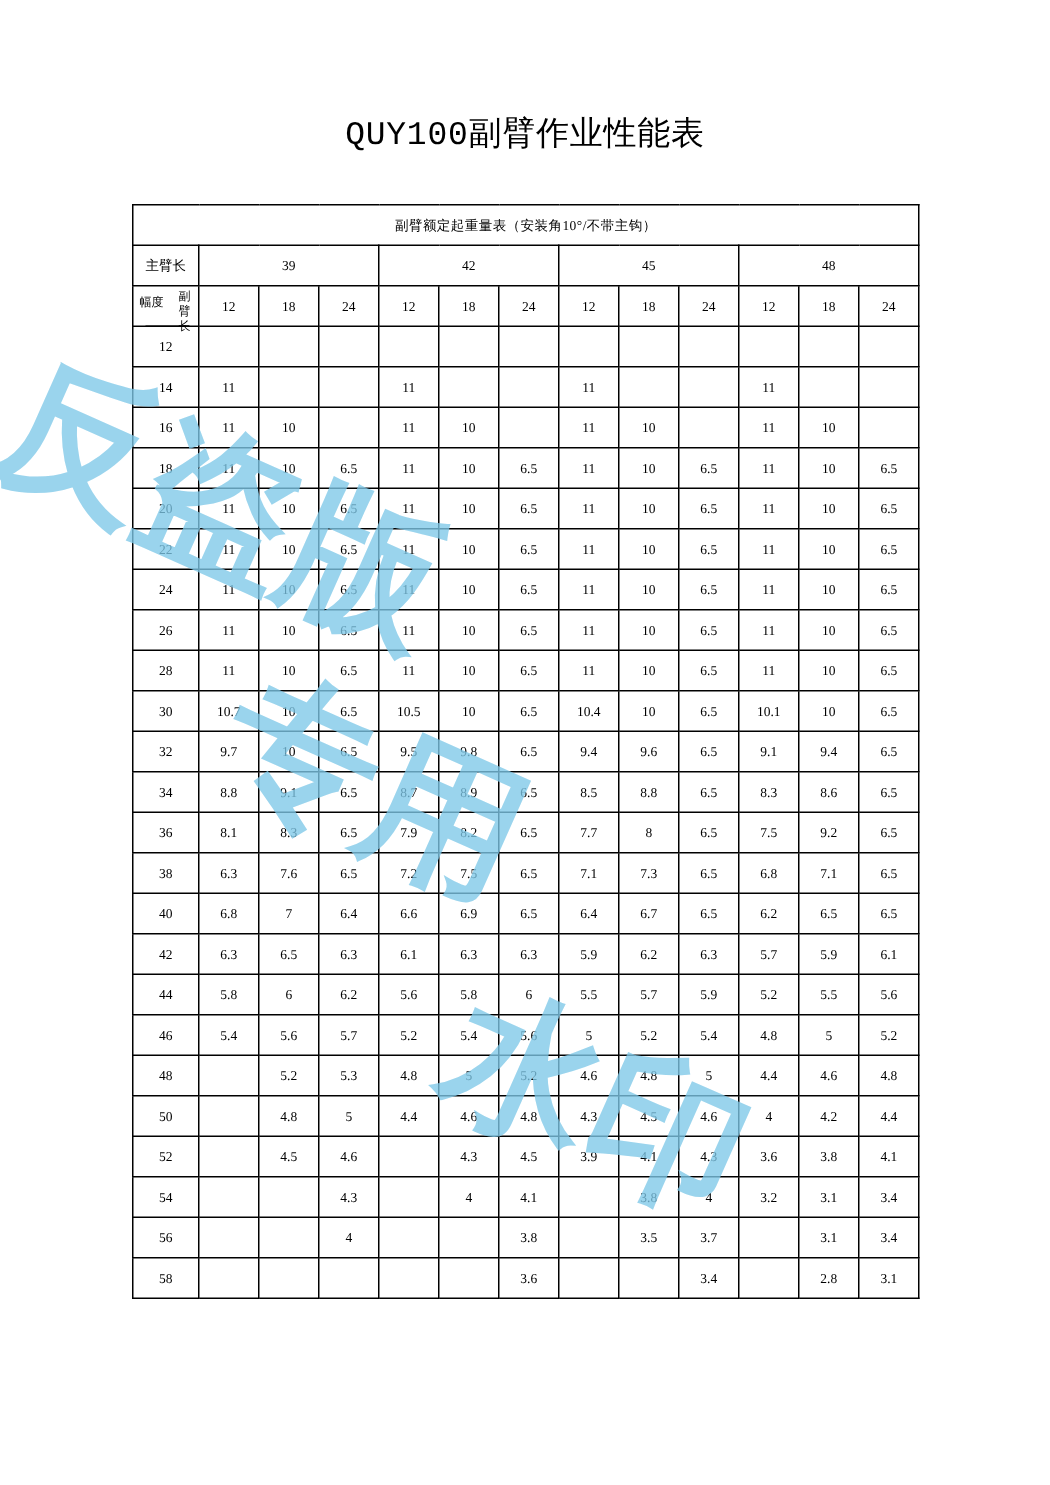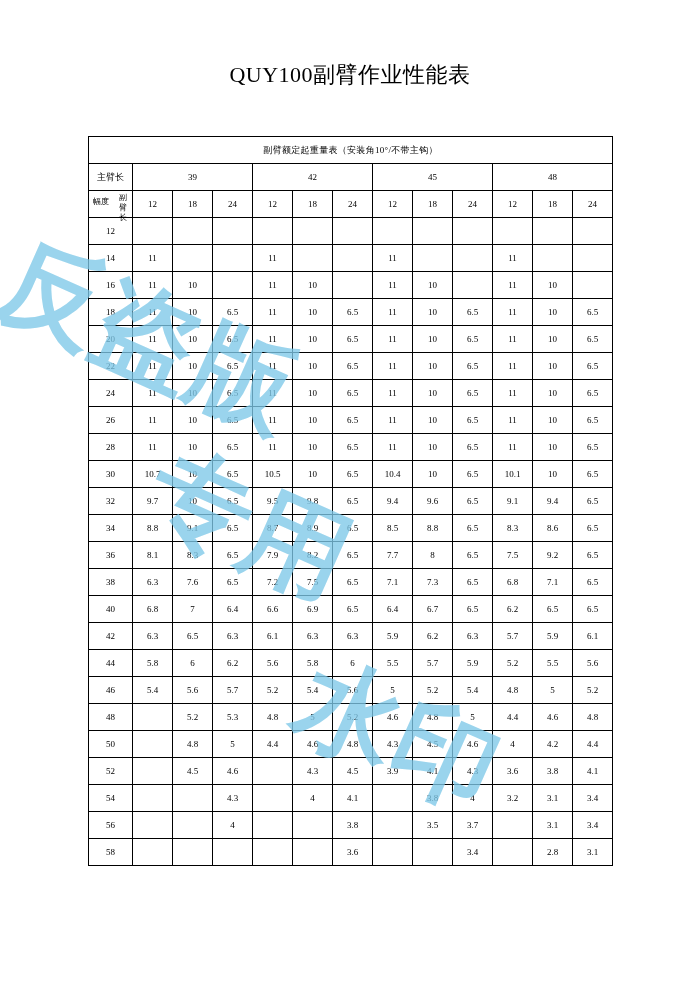--- a/index.html
+++ b/index.html
@@ -16,26 +16,26 @@
     overflow: hidden;
   }
   .page {
     position: relative;
     width: 700px;
     height: 990px;
     box-sizing: border-box;
   }
   .doc-title {
     position: absolute;
-    top: 60px;
+    top: 74px;
     left: 0;
     width: 700px;
     text-align: center;
     font-size: 22px;
-    font-family: Liberation Serif, serif;
+    font-family: Liberation Mono, monospace;
     letter-spacing: 0.5px;
   }
   .table-wrap {
     position: absolute;
     top: 136px;
     left: 88px;
     width: 524px;
   }
   table.perf {
     border-collapse: collapse;

